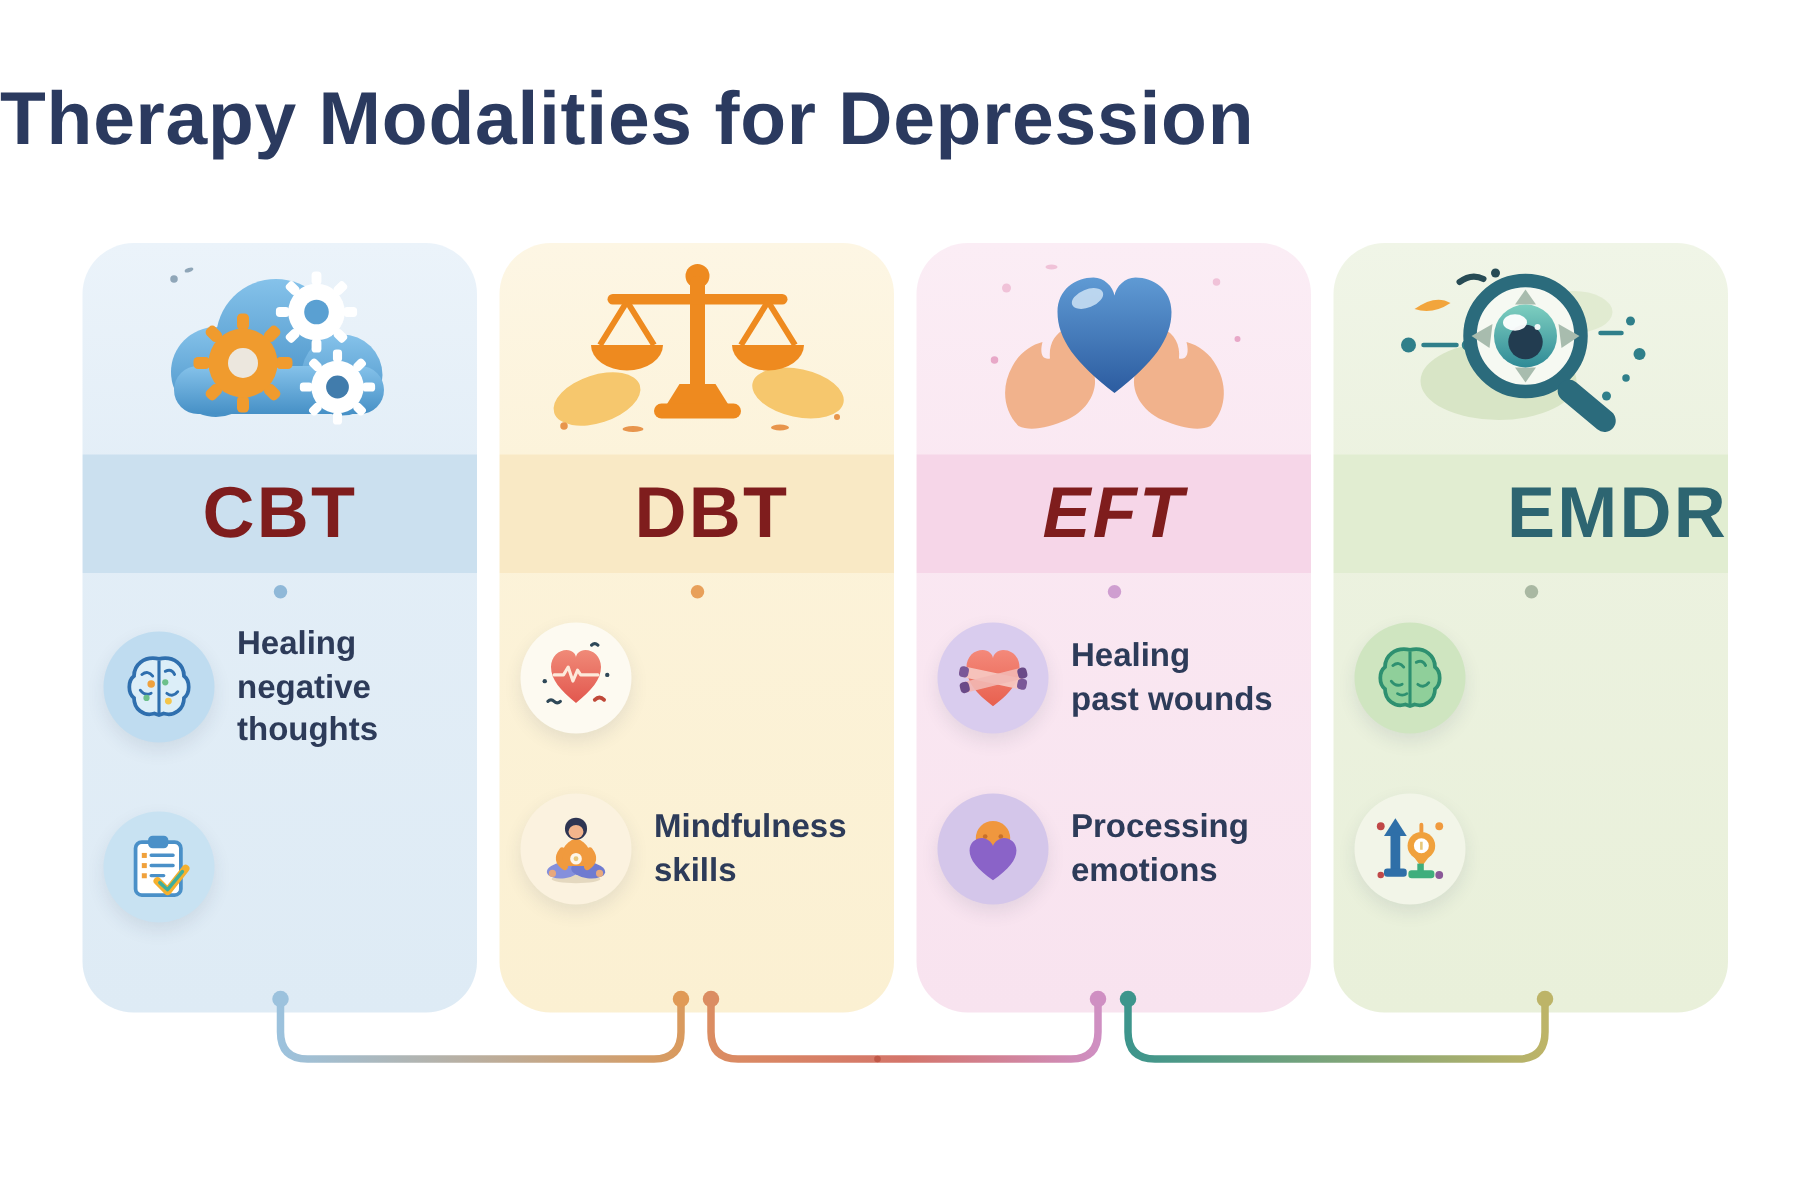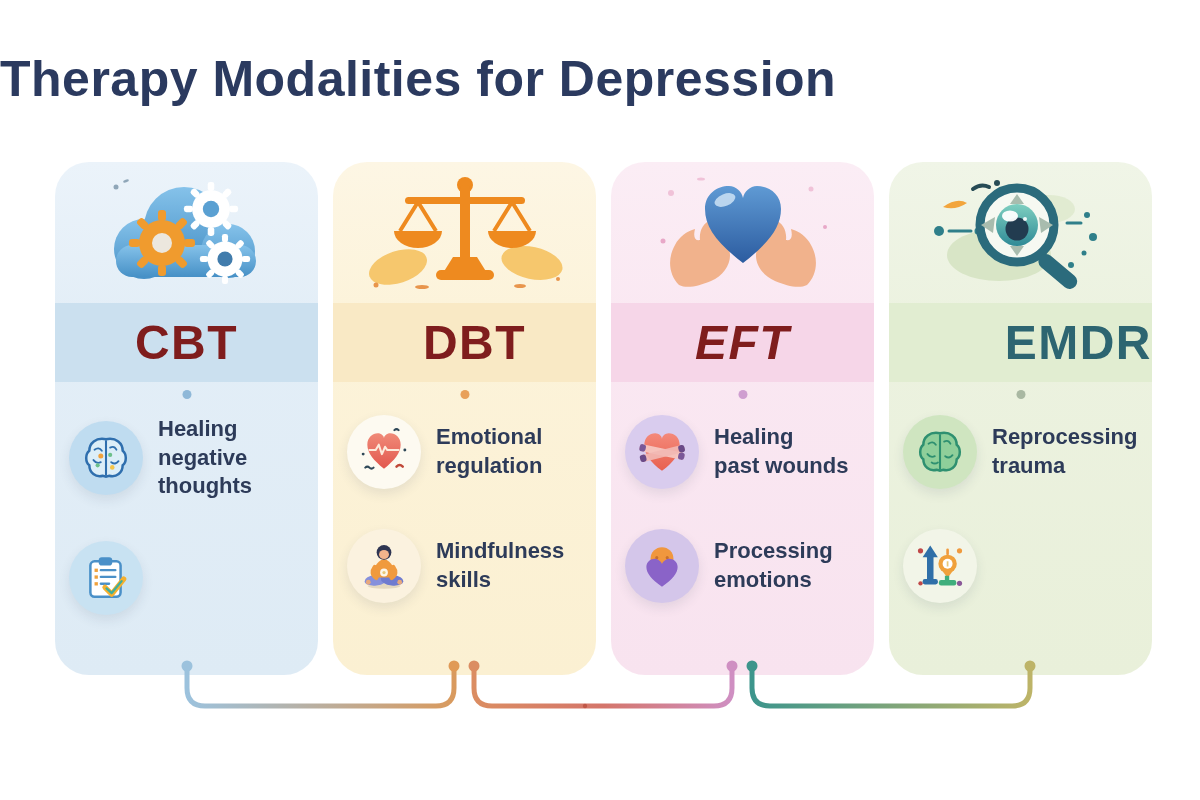--- a/index.html
+++ b/index.html
@@ -175,22 +175,20 @@
               </defs>
             <path d="M24,40 C14,32 8,25 8,17 C8,10 13,6 18,6 C21.5,6 24,8.5 24,11 C24,8.5 26.5,6 30,6 C35,6 40,10 40,17 C40,25 34,32 24,40 Z" fill="url(#redG)"></path>
             <path d="M10,22 h6 l3,-5 3,9 3,-7 2,3 h11" stroke="#fdeadb" stroke-width="2" fill="none" stroke-linejoin="round" stroke-linecap="round"></path>
             <path d="M6,39 q2,-2 4,0 q2,2 4,0" stroke="#2f4858" stroke-width="2" fill="none" stroke-linecap="round"></path>
             <path d="M34,3 q2,-2 4,0" stroke="#2f4858" stroke-width="2" fill="none" stroke-linecap="round"></path>
             <path d="M36,38 q3,-3 6,0" stroke="#c04838" stroke-width="2.4" fill="none" stroke-linecap="round"></path>
             <circle cx="4" cy="26" r="1.4" fill="#2f4858"></circle>
               <circle cx="44" cy="22" r="1.4" fill="#2f4858"></circle>
           </svg>
         </span>
-        <span class="item-label">Emotional
-regulation</span>
       </div>
       <div class="item">
         <span class="item-icon-wrap" style="background:#fbf2df">
           <svg width="52" height="52" viewBox="0 0 48 48">
             <ellipse cx="24" cy="42.5" rx="15" ry="2.5" fill="#c8b89a" opacity=".45"></ellipse>
             <ellipse cx="16.5" cy="37" rx="10.5" ry="5" fill="#8590dc" transform="rotate(-7 16.5 37)"></ellipse>
             <ellipse cx="31.5" cy="37" rx="10.5" ry="5" fill="#6f7bd0" transform="rotate(7 31.5 37)"></ellipse>
             <circle cx="9.5" cy="39" r="2.2" fill="#e8a87c"></circle>
               <circle cx="38.5" cy="39" r="2.2" fill="#e8a87c"></circle>
             <path d="M24,17.5 C16.5,19.5 13.5,27 14.5,34.5 L33.5,34.5 C34.5,27 31.5,19.5 24,17.5 Z" fill="#f09a3e"></path>
@@ -318,22 +316,20 @@
     <div class="items">
       <span class="band-dot"></span>
       <div class="item">
         <span class="item-icon-wrap" style="background:#cfe5c0">
           <svg width="50" height="50" viewBox="0 0 48 48">
             <path d="M24,6 C14,4 8,10 8,17 C4,20 4,28 8,31 C8,38 14,43 21,41 L24,42 L27,41 C34,43 40,38 40,31 C44,28 44,20 40,17 C40,10 34,4 24,6 Z" fill="#8fcf9a" stroke="#2e9070" stroke-width="2.4"></path>
             <path d="M24,7 V41" stroke="#2e9070" stroke-width="2" fill="none"></path>
             <path d="M13,16 q4,-3 7,1 M28,14 q4,-2 6,2 M12,26 q3,4 7,2 M29,28 q4,3 7,-1 M16,34 q3,2 6,0" stroke="#2e9070" stroke-width="1.8" fill="none" stroke-linecap="round"></path>
           </svg>
         </span>
-        <span class="item-label">Reprocessing
-trauma</span>
       </div>
       <div class="item">
         <span class="item-icon-wrap" style="background:#f2f5e8">
           <svg width="52" height="52" viewBox="0 0 48 48">
             <circle cx="6" cy="10" r="2.4" fill="#c04848"></circle>
               <circle cx="42" cy="10" r="2.4" fill="#f09a3e"></circle>
             <circle cx="42" cy="40" r="2.4" fill="#8a5898"></circle>
               <circle cx="6" cy="40" r="2" fill="#c04848"></circle>
             <path d="M15,5 L8,16 H22 Z" fill="#2f6fa8"></path>
             <rect x="12" y="14" width="6" height="24" rx="2" fill="#2f6fa8"></rect>

